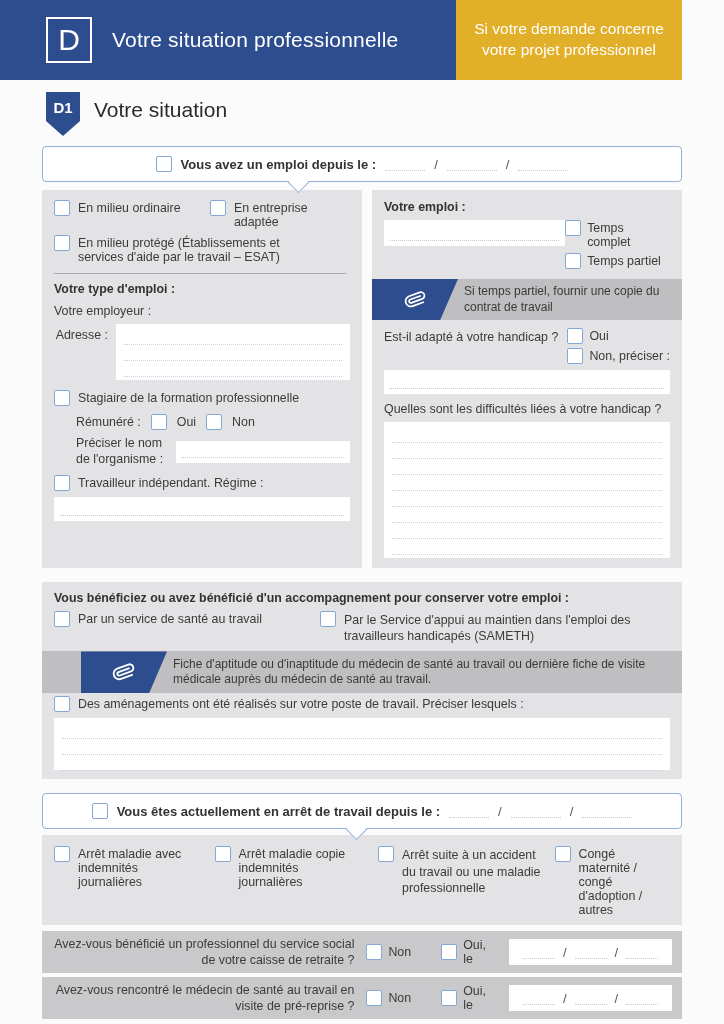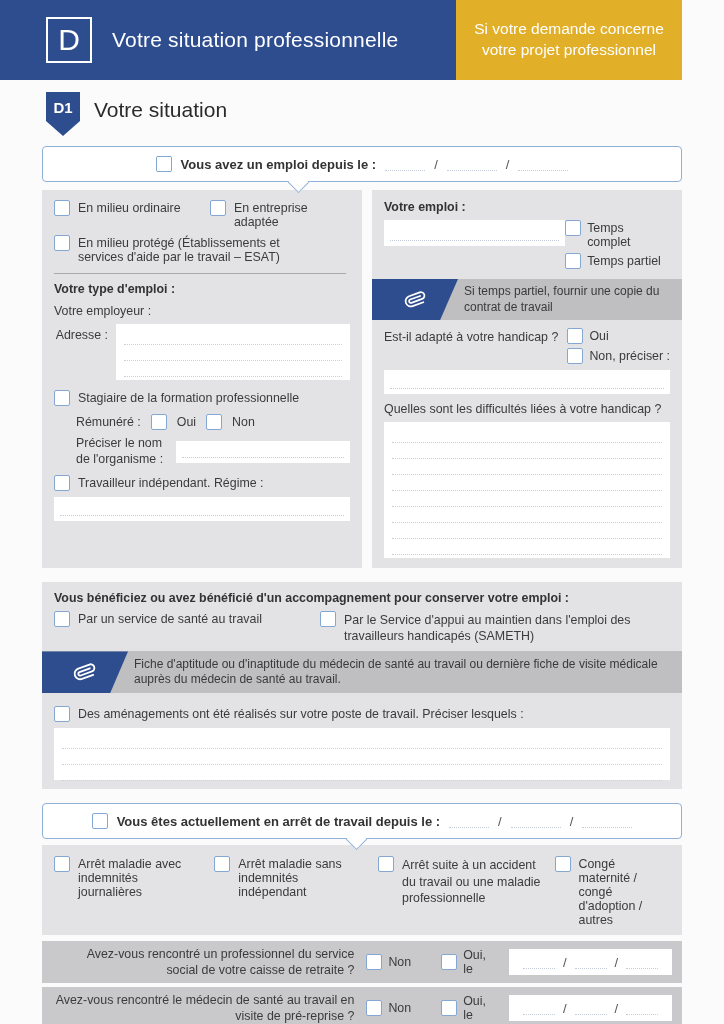--- a/index.html
+++ b/index.html
@@ -65,21 +65,21 @@
   .indent { margin-left:22px; }
 
   
   .note { display:flex; align-items:stretch; background:#bfbfc1; color:#3a3a3a; font-size:12px; line-height:1.3; }
   .note-flag { background:#2e4d8e; width:86px; min-width:86px; display:flex; align-items:center;
     justify-content:center; clip-path:polygon(0 0,100% 0,calc(100% - 18px) 100%,0 100%); }
   .note-text { display:flex; align-items:center; padding:5px 10px 5px 6px; }
 
   
   .accomp { margin-top:14px; padding:9px 12px; font-size:12.4px; }
-  .accomp .note { margin:7px -12px 13px -12px; min-height:42px; }
+  .accomp .note { margin:7px -12px 3px -12px; min-height:42px;padding-left:39px; }
 
   
   .arret-panel { margin-top:6px; padding:11px 12px 8px; display:flex; gap:14px; font-size:12.4px; }
   .arret-col { display:flex; flex-direction:row; gap:13px; }
   .arret-col.c1 { width:310px; }
   .arret-col.c2 { flex:1; }
 
   
   .qrow { background:#c9c9cb; display:flex; align-items:center; padding:5px 10px; height:42px;
     font-size:12.4px; gap:12px; }
@@ -276,37 +276,37 @@
   </div>
 
   <div class="panel arret-panel">
     <div class="arret-col c1">
       <div class="cbrow">
         <span class="cb"></span>
         <span class="lbl">Arrêt maladie avec indemnités journalières</span>
       </div>
       <div class="cbrow">
         <span class="cb"></span>
-        <span class="lbl">Arrêt maladie sans indemnités indépendant</span>
+        <span class="lbl">Arrêt maladie copie indemnités journalières</span>
       </div>
     </div>
     <div class="arret-col c2" style="gap:8px">
       <div class="cbrow">
         <span class="cb"></span>
         <span class="lbl" style="line-height:1.3">Arrêt suite à un accident du travail ou une maladie professionnelle</span>
       </div>
       <div class="cbrow">
         <span class="cb"></span>
         <span class="lbl">Congé maternité / congé d'adoption / autres</span>
       </div>
     </div>
   </div>
 
   <div class="qrow q1">
-    <div class="q">Avez-vous rencontré un professionnel du service social de votre caisse de retraite ?</div>
+    <div class="q">Avez-vous bénéficié un professionnel du service social de votre caisse de retraite ?</div>
     <div class="cbrow" style="gap:6px">
       <span class="cb"></span>
       <span>Non</span>
     </div>
     <div class="cbrow" style="gap:6px;margin-left:18px">
       <span class="cb"></span>
       <span>Oui, le</span>
     </div>
     <div class="datebox" style="margin-left:auto">
       <span class="dseg"></span>

